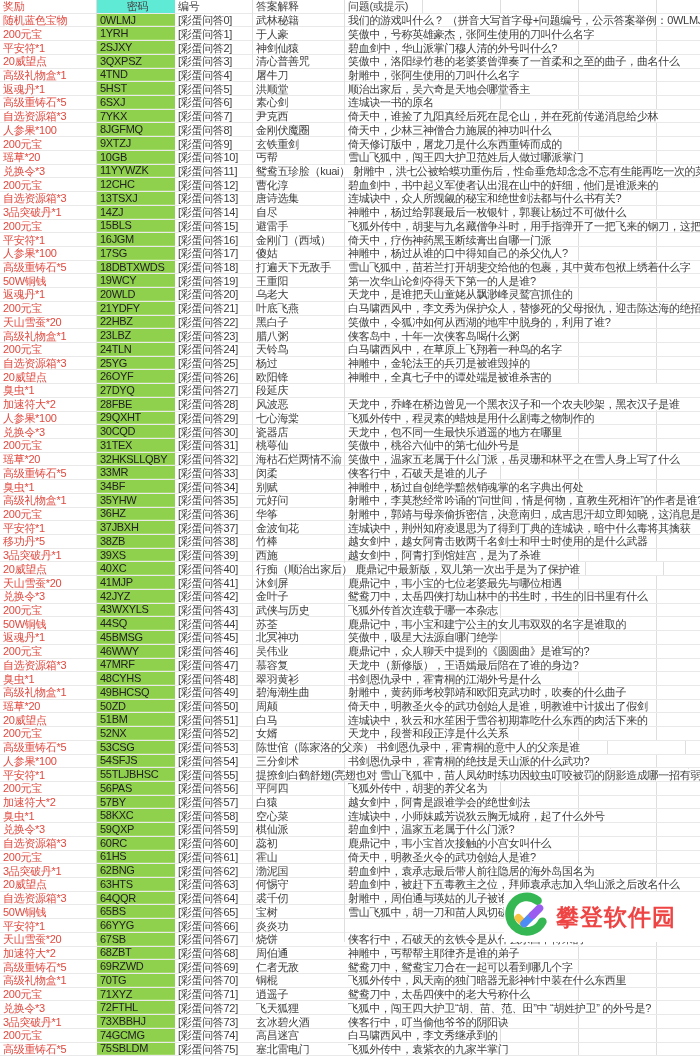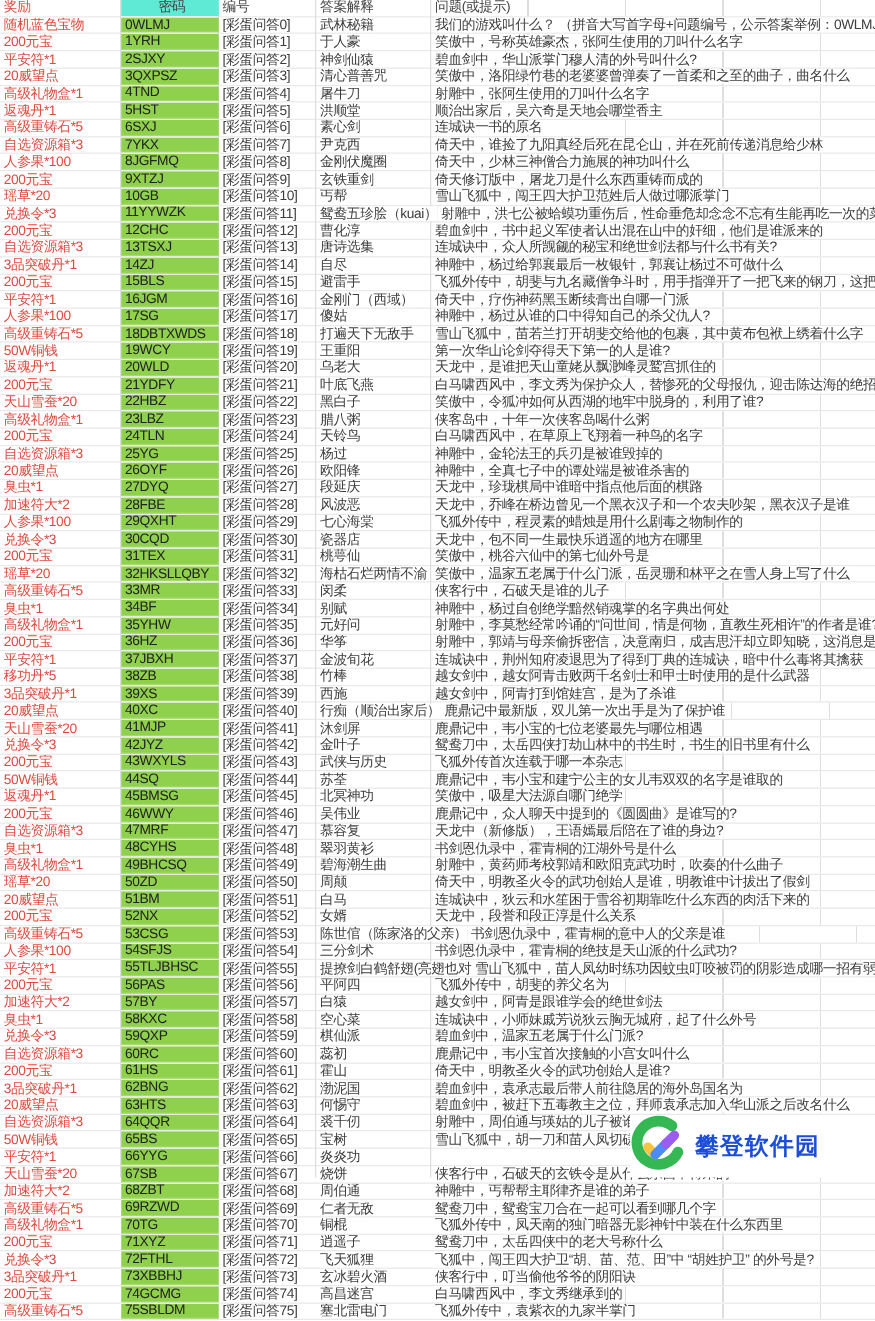--- a/index.html
+++ b/index.html
@@ -16,21 +16,21 @@
   .c-pass .txt{background:transparent;color:#222;}
   .c-num{width:78px;}
   .c-ans{min-width:92px;}
   .c-q{flex:1 1 0;min-width:0;overflow:visible;
        background:repeating-linear-gradient(to right,transparent 0,transparent 77px,#dedede 77px,#dedede 78px);}
   .header .txt{color:#454545;}
   .header .c-reward .txt{color:#e0493f;}
   .header .c-pass{background:#5eead4;border-bottom:none;justify-content:center;}
   #logo{position:absolute;right:0;bottom:0;width:196px;height:50px;background:#fff;z-index:5;
         display:flex;align-items:center;gap:6px;}
-  #logo-text{font-size:19px;font-weight:700;color:#1d4ed8;letter-spacing:1px;line-height:1;}
+  #logo-text{font-size:23px;font-weight:700;color:#ef4444;letter-spacing:1px;line-height:1;}
 </style>
 </head>
 <body>
 
 <div id="sheet">
   <div class="vline" style="left:96px"></div>
   <div class="vline" style="left:174px"></div>
   <div class="vline" style="left:252px"></div>
   <div class="vline" style="left:344px"></div>
 
@@ -545,23 +545,20 @@
         </div>
       <div class="cell c-pass">
           <span class="txt">27DYQ</span>
         </div>
       <div class="cell c-num">
           <span class="txt">[彩蛋问答27]</span>
         </div>
       <div class="cell c-ans">
           <span class="txt">段延庆</span>
         </div>
-      <div class="cell c-q">
-          <span class="txt">天龙中，珍珑棋局中谁暗中指点他后面的棋路</span>
-        </div>
     </div>
 
     <div class="row">
       <div class="cell c-reward">
           <span class="txt">加速符大*2</span>
         </div>
       <div class="cell c-pass">
           <span class="txt">28FBE</span>
         </div>
       <div class="cell c-num">

